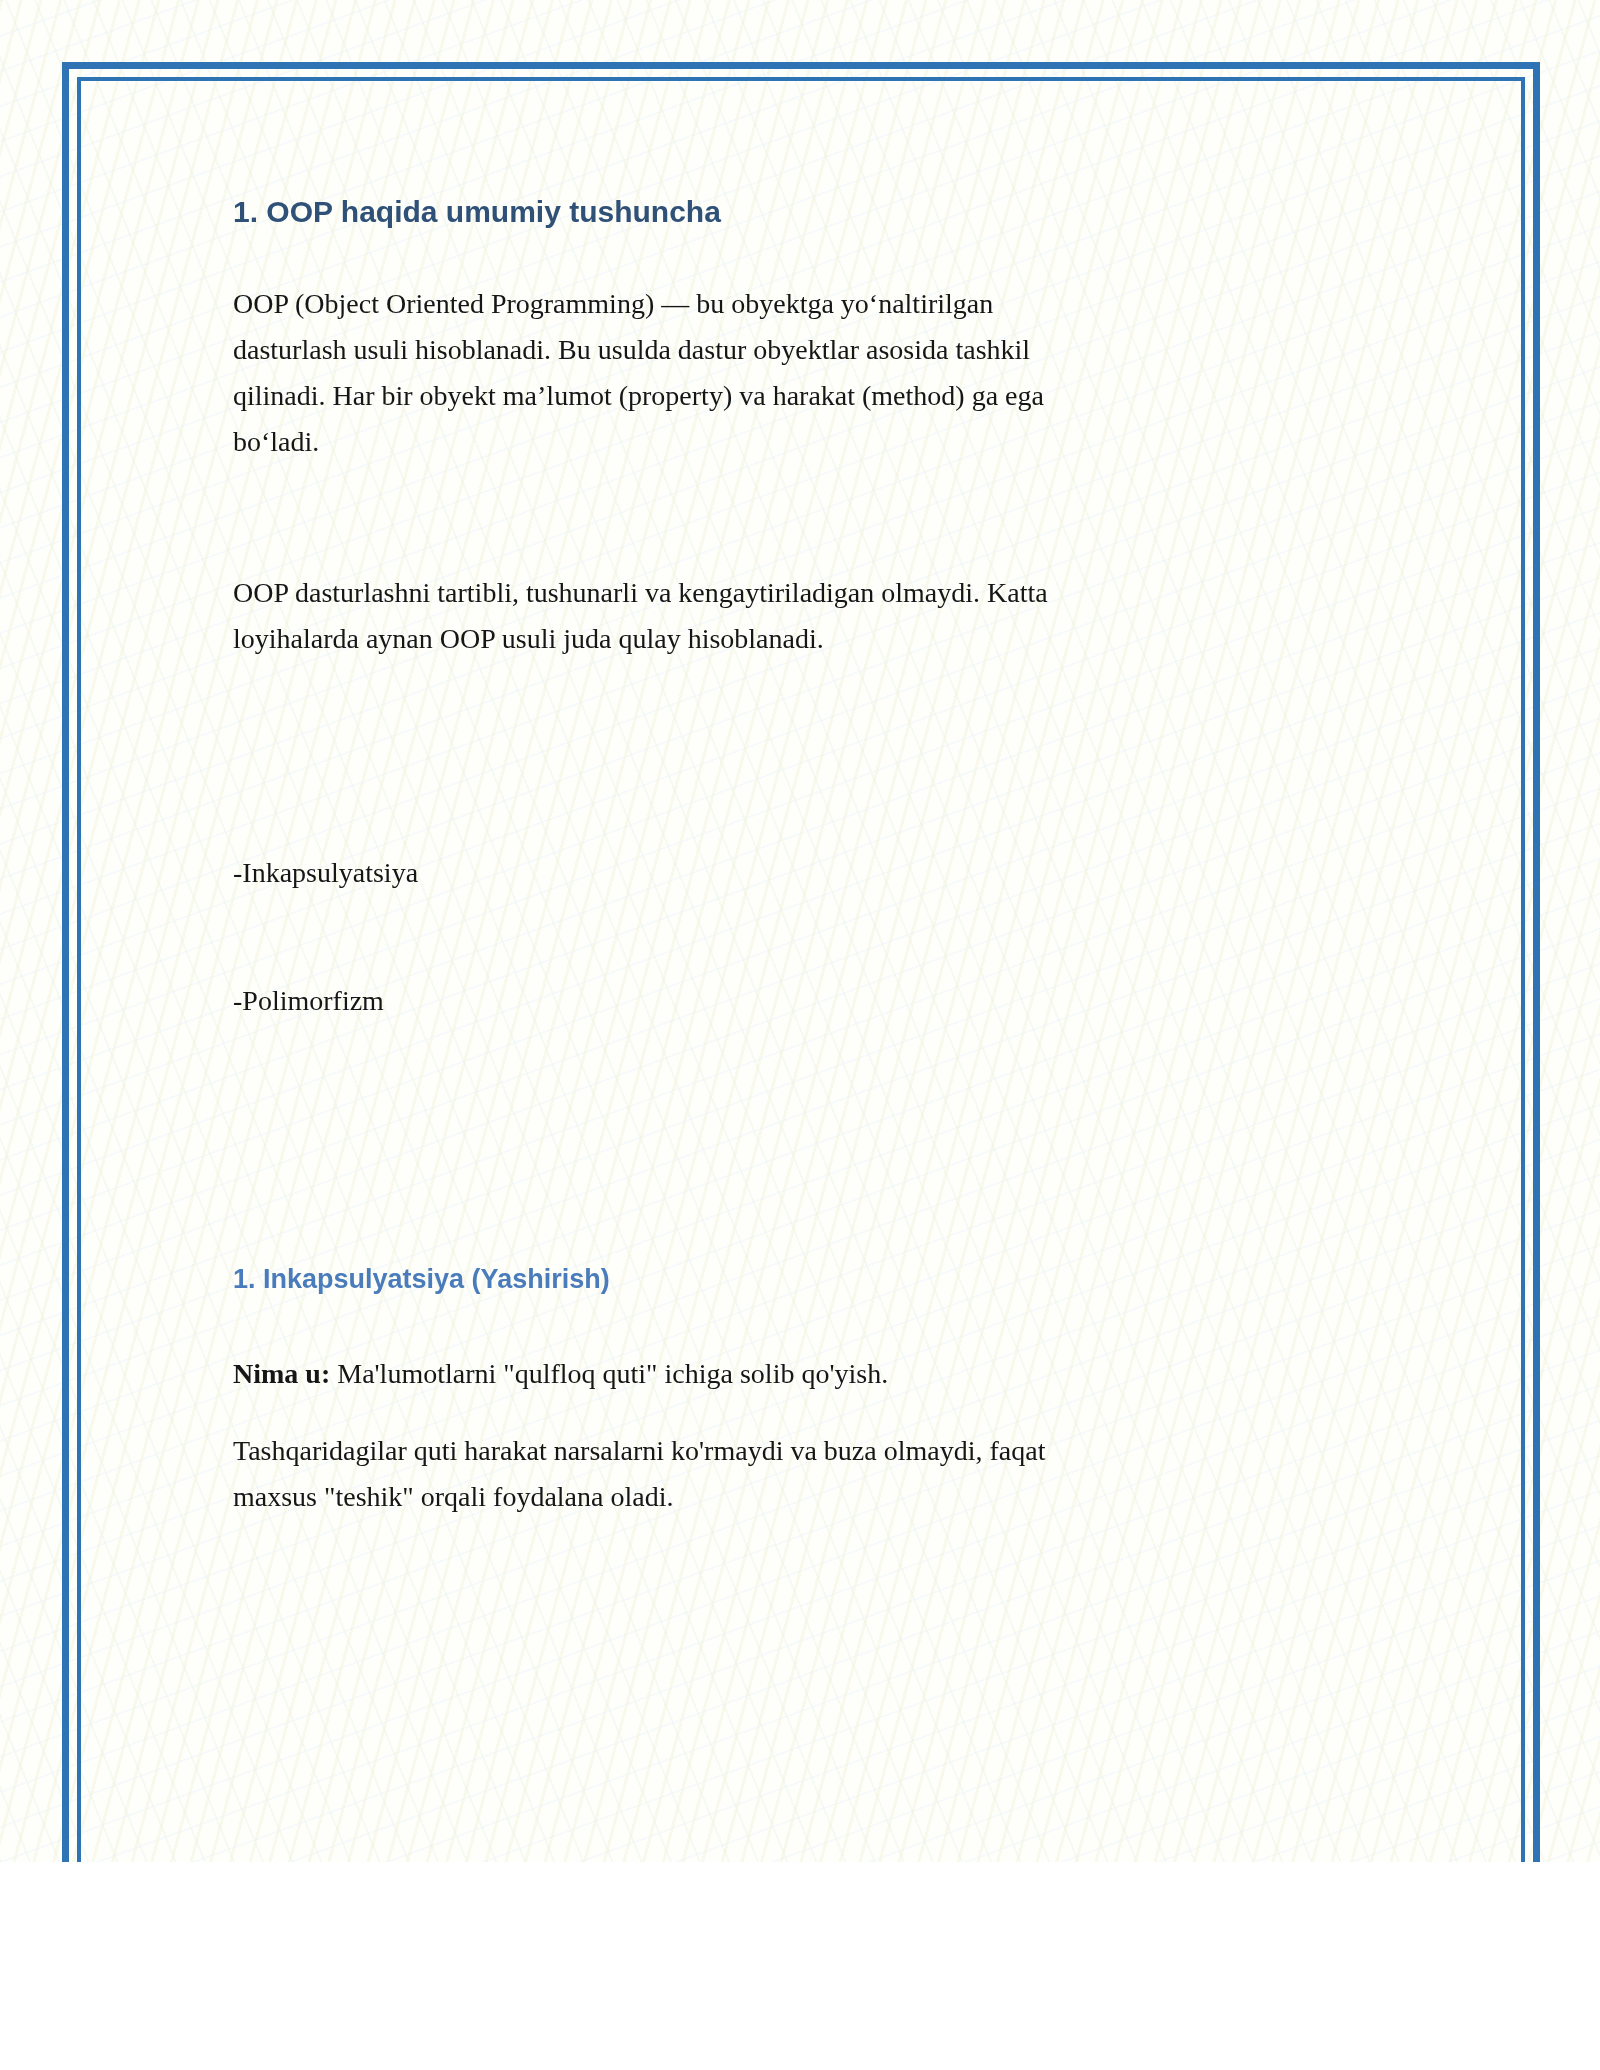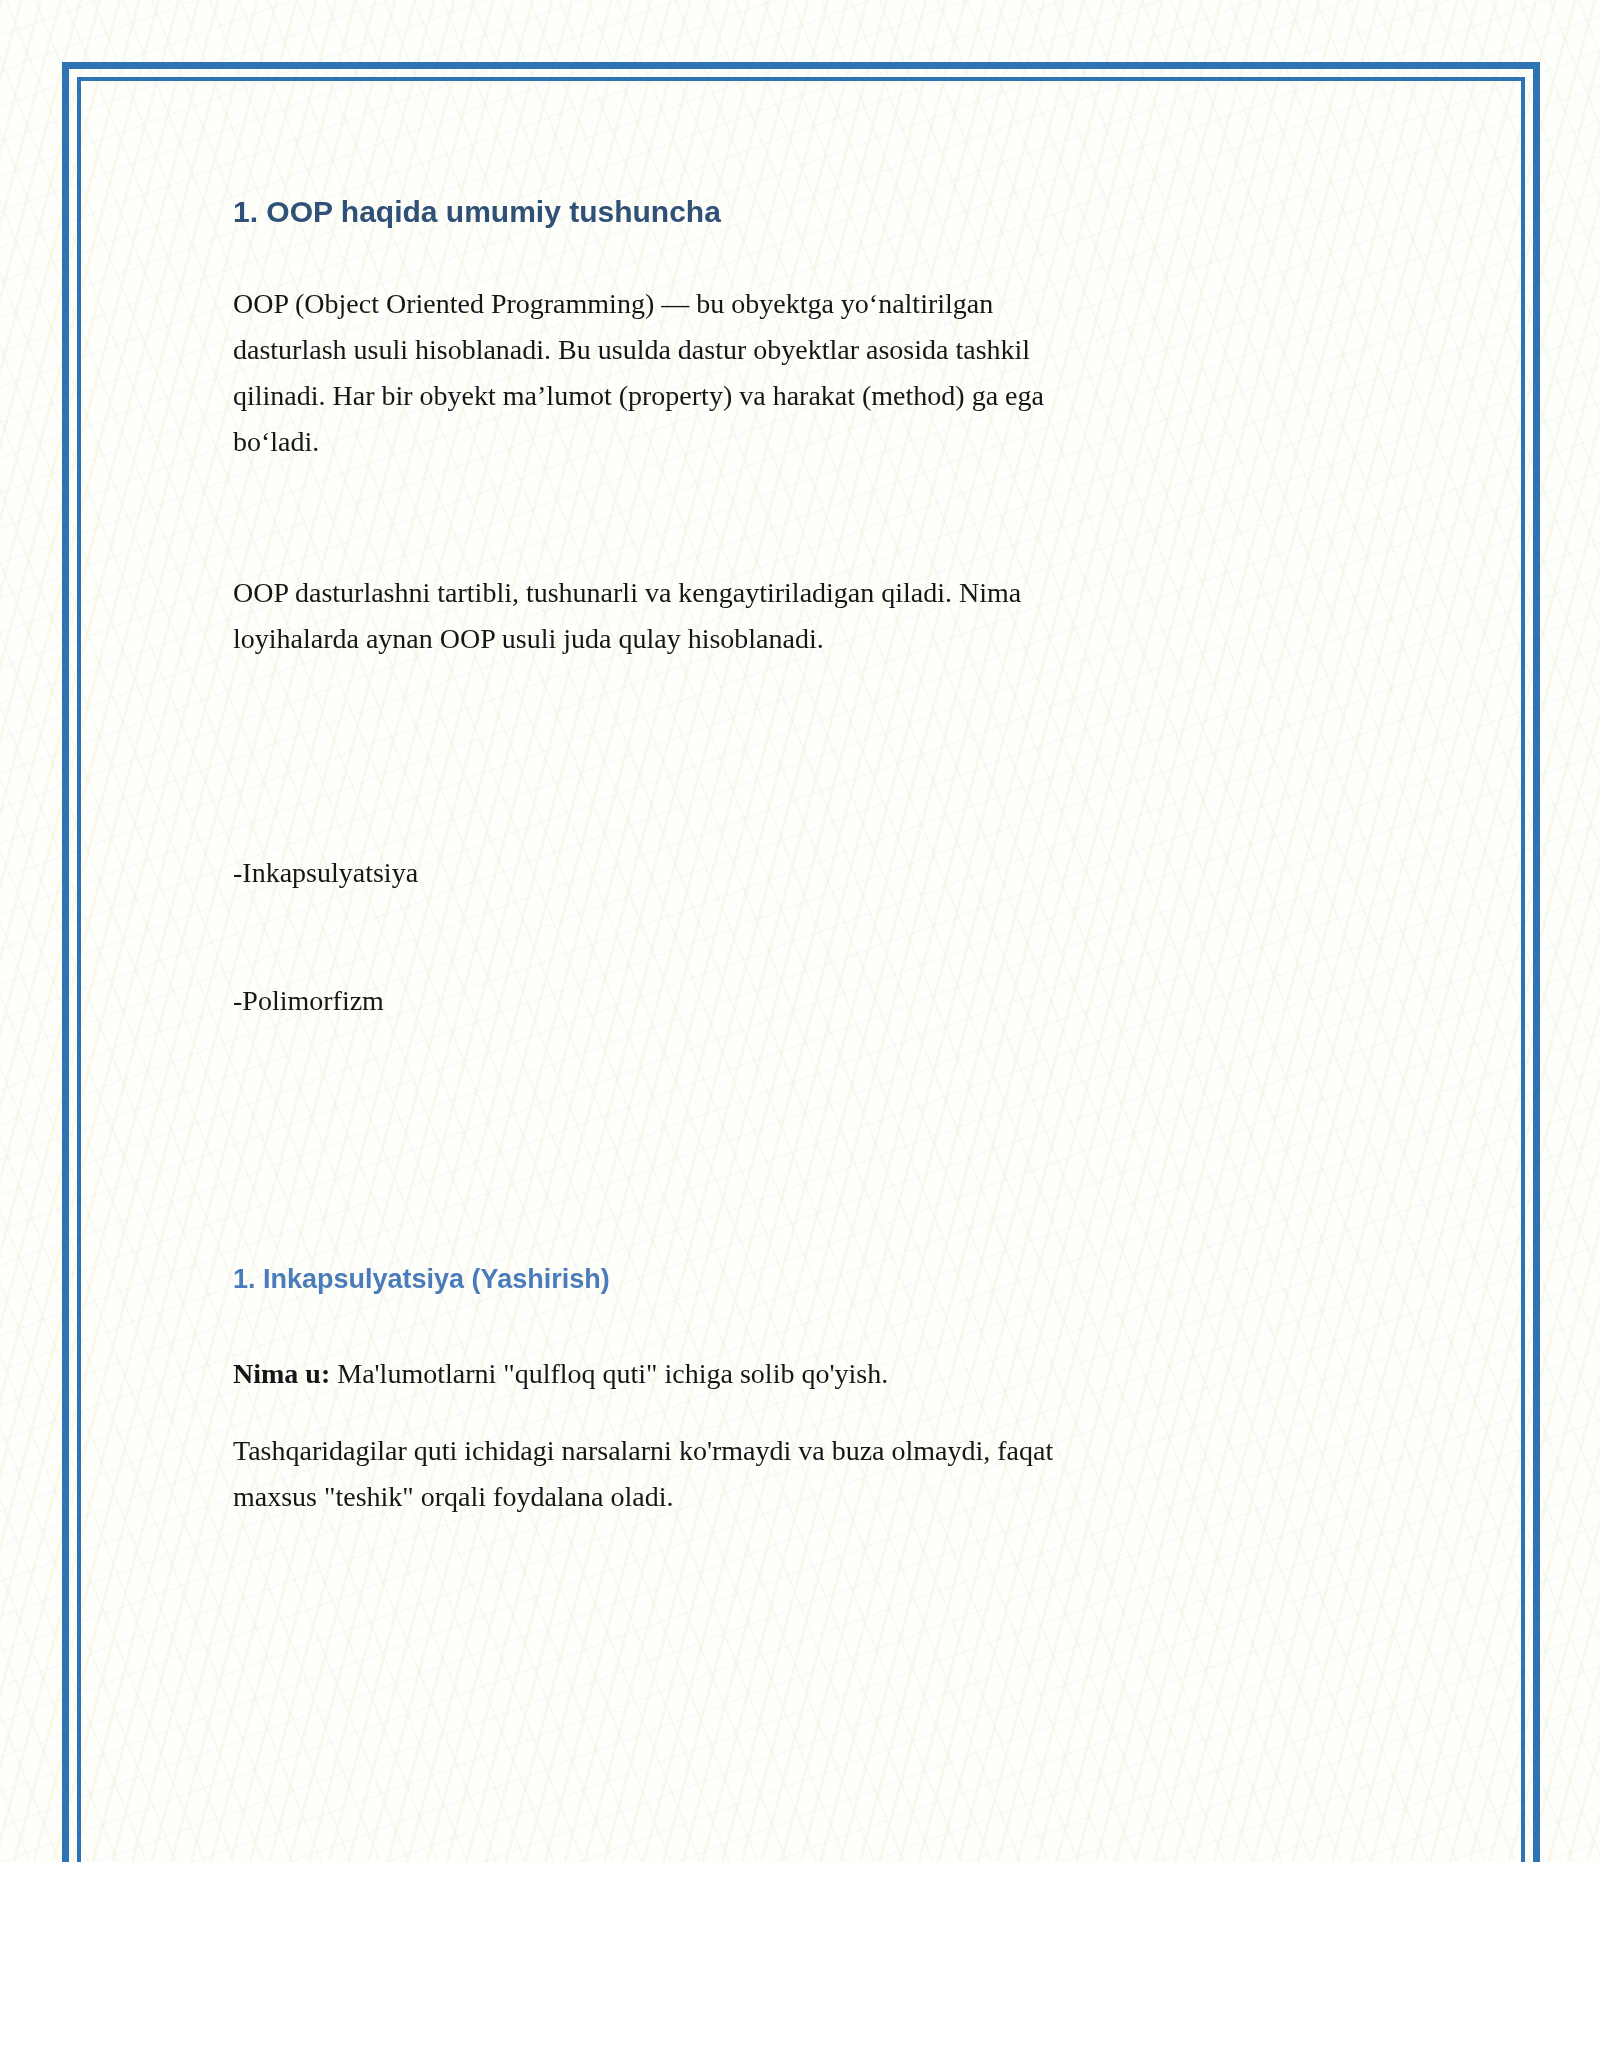--- a/index.html
+++ b/index.html
@@ -99,30 +99,30 @@
     <div class="frame-inner"></div>
   </div>
 
   <h1 id="heading1" class="h1">1. OOP haqida umumiy tushuncha</h1>
 
   <p id="para-intro" class="tblock">OOP (Object Oriented Programming) — bu obyektga yo‘naltirilgan
 dasturlash usuli hisoblanadi. Bu usulda dastur obyektlar asosida tashkil
 qilinadi. Har bir obyekt ma’lumot (property) va harakat (method) ga ega
 bo‘ladi.</p>
 
-  <p id="para-benefits" class="tblock">OOP dasturlashni tartibli, tushunarli va kengaytiriladigan qiladi. Nima
+  <p id="para-benefits" class="tblock">OOP dasturlashni tartibli, tushunarli va kengaytiriladigan olmaydi. Katta
 loyihalarda aynan OOP usuli juda qulay hisoblanadi.</p>
 
 
   <p id="principle-1" class="tblock">-Inkapsulyatsiya</p>
 
 
   <p id="principle-3" class="tblock">-Polimorfizm</p>
 
 
   <h2 id="heading2" class="h2">1. Inkapsulyatsiya (Yashirish)</h2>
 
   <p id="para-term" class="tblock"><span class="term-label">Nima u:</span><span> Ma'lumotlarni "qulfloq quti" ichiga solib qo'yish.</span></p>
 
-  <p id="para-description" class="tblock">Tashqaridagilar quti ichidagi narsalarni ko'rmaydi va buza olmaydi, faqat
+  <p id="para-description" class="tblock">Tashqaridagilar quti harakat narsalarni ko'rmaydi va buza olmaydi, faqat
 maxsus "teshik" orqali foydalana oladi.</p>
 
 </div>
 
 </body></html>

